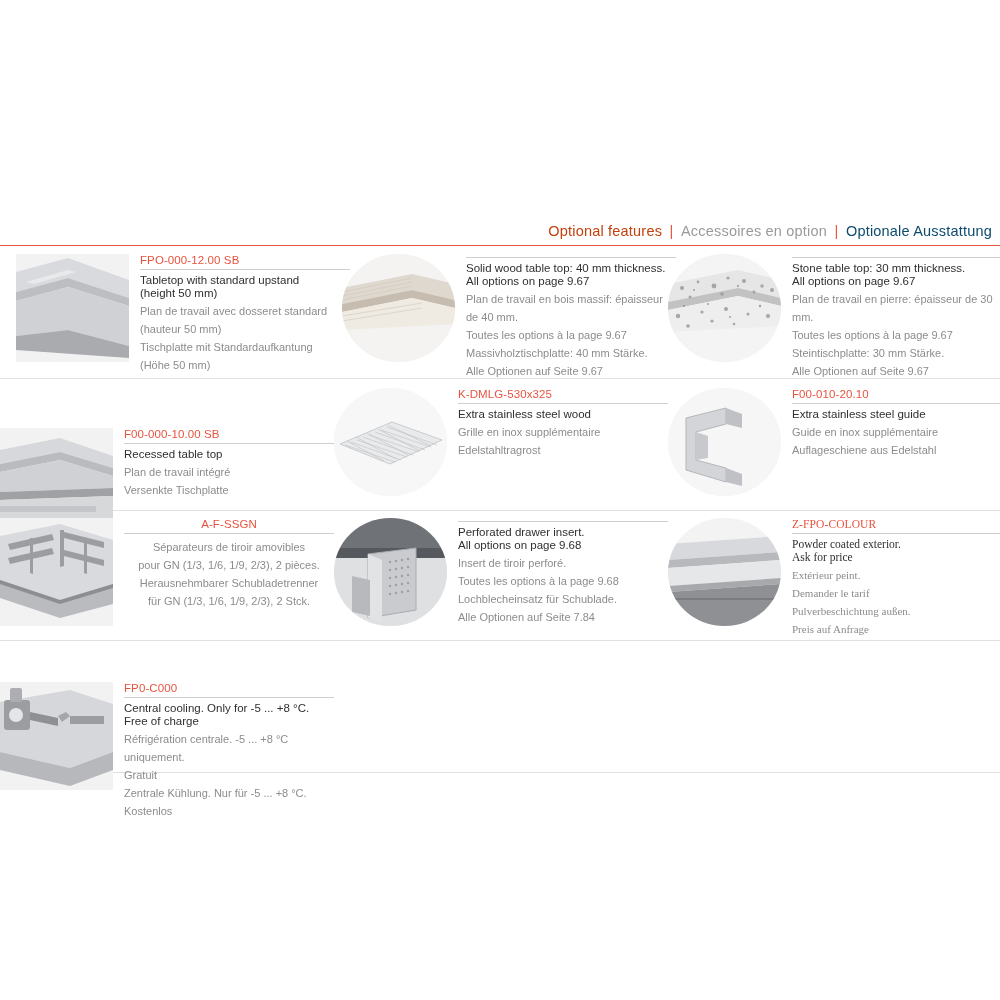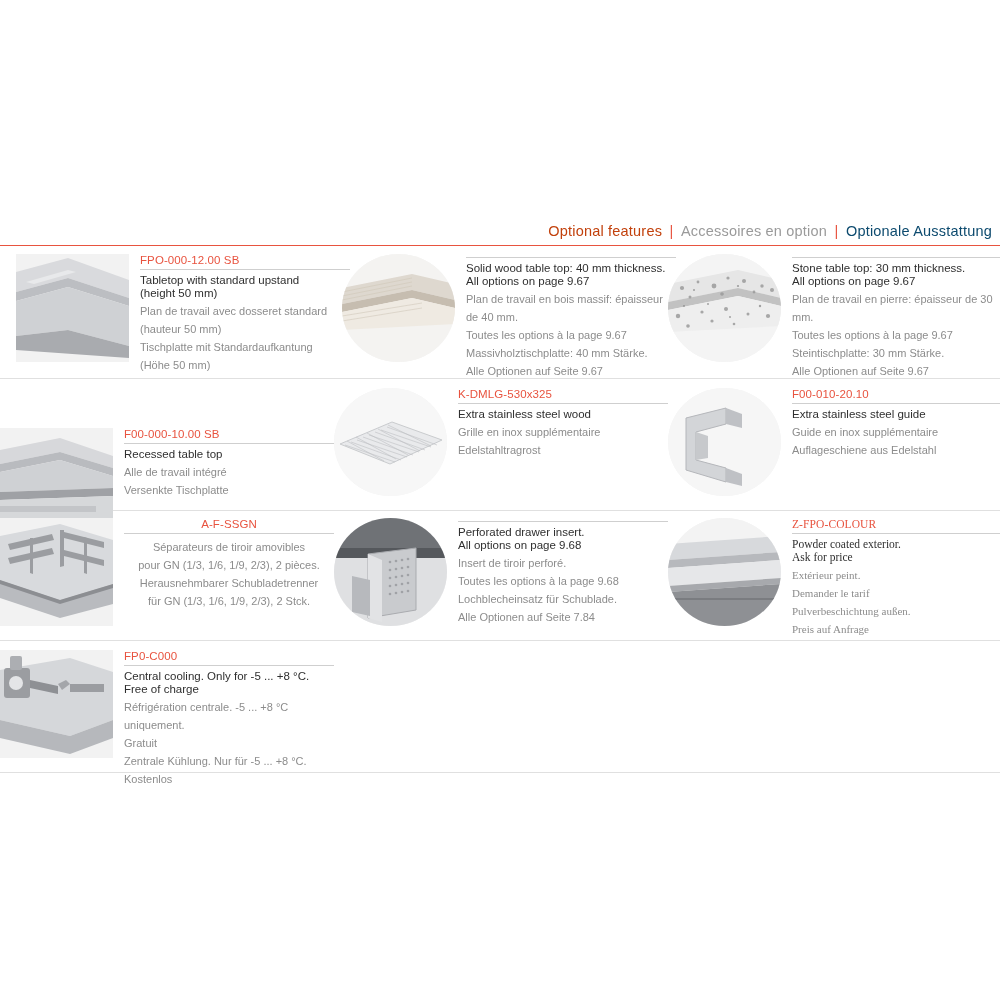--- a/index.html
+++ b/index.html
@@ -239,21 +239,21 @@
         <polygon points="0,44 60,32 113,48 113,60 0,64" fill="#cfd1d4"></polygon>
         <polygon points="0,64 113,60 113,68 0,72" fill="#9fa1a5"></polygon>
         <polygon points="0,72 113,68 113,100 0,102" fill="#d6d8da"></polygon>
         <rect x="0" y="78" width="96" height="6" fill="#c3c5c8"></rect>
       </svg>
     </div>
     <div class="txt">
       <div class="code">F00-000-10.00 SB</div>
       <div class="ul"></div>
       <div class="en-line">Recessed table top</div>
-      <div class="sub">Alle de travail intégré
+      <div class="sub">Plan de travail intégré
 Versenkte Tischplatte</div>
     </div>
   </div>
 
   <div class="item" style="left:334px; top:388px; width:334px; height:112px;">
     <div class="thumb round">
       <svg class="art" width="113" height="108" viewBox="0 0 113 108">
         <rect width="113" height="108" fill="#f7f7f7"></rect>
         <polygon points="6,56 58,34 108,52 56,76" fill="#e9eaec" stroke="#c9cbce" stroke-width="1"></polygon>
         <g stroke="#bdbfc3" stroke-width="0.6">
@@ -392,21 +392,21 @@
       <div class="ul"></div>
       <div class="en-line">Powder coated exterior.
 Ask for price</div>
       <div class="sub">Extérieur peint.
 Demander le tarif
 Pulverbeschichtung außen.
 Preis auf Anfrage</div>
     </div>
   </div>
 
-  <div class="item" style="left:0px; top:650px; width:334px; height:112px;">
+  <div class="item" style="left:0px; top:682px; width:334px; height:112px;">
     <div class="thumb">
       <svg class="art" width="113" height="108" viewBox="0 0 113 108">
         <rect width="113" height="108" fill="#f2f2f2"></rect>
         <polygon points="0,20 70,8 113,22 113,70 70,86 0,70" fill="#d5d7da"></polygon>
         <polygon points="0,70 70,86 113,70 113,88 70,104 0,88" fill="#b6b8bc"></polygon>
         <rect x="4" y="18" width="26" height="30" rx="3" fill="#9b9da1"></rect>
         <rect x="10" y="6" width="12" height="14" rx="2" fill="#acaeb2"></rect>
         <circle cx="16" cy="33" r="7" fill="#e4e5e7"></circle>
         <polygon points="30,30 58,36 58,44 30,38" fill="#8e9094"></polygon>
         <polygon points="58,34 66,30 70,34 62,40" fill="#a4a6aa"></polygon>

